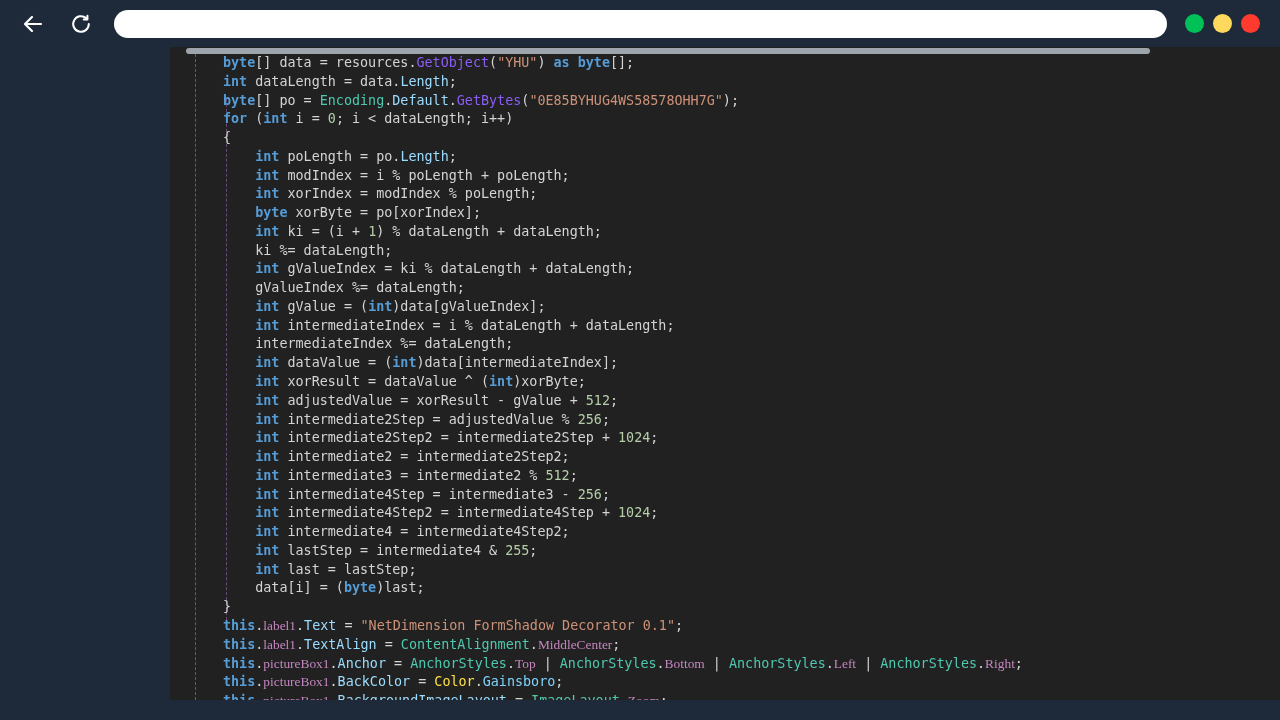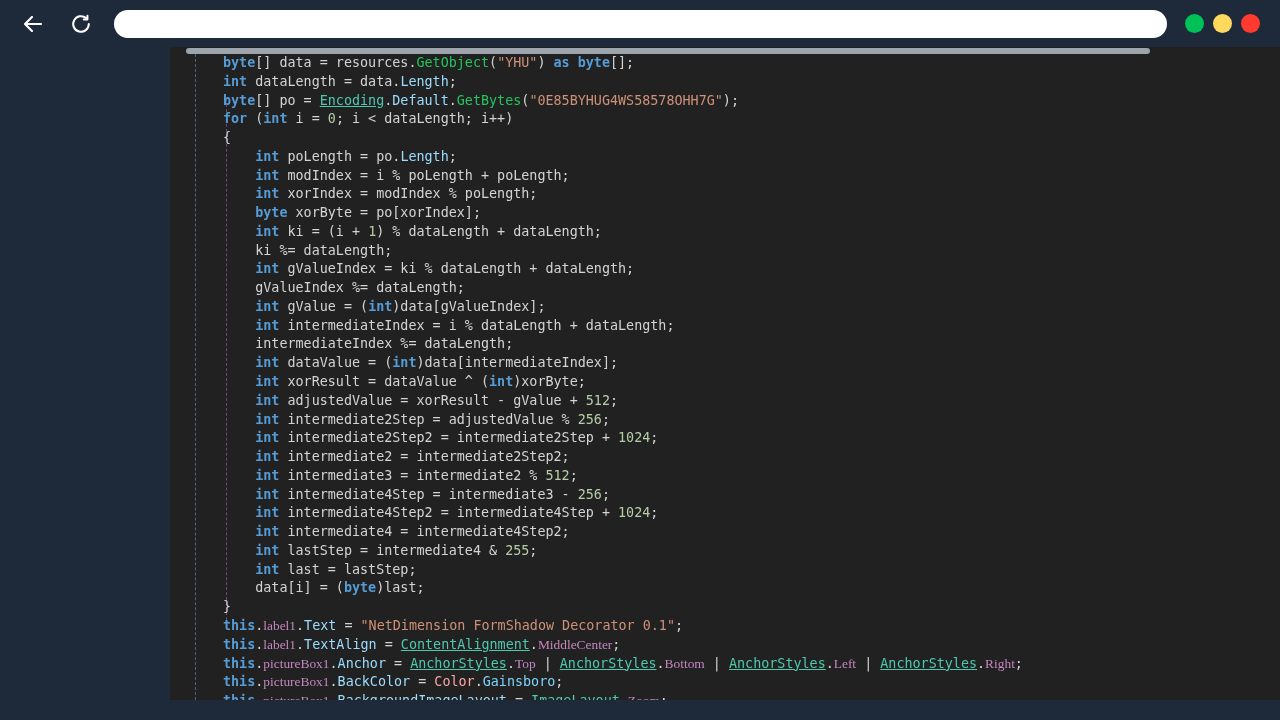--- a/index.html
+++ b/index.html
@@ -114,28 +114,28 @@
     font-size: 13.4px;
     line-height: 18.78px;
     white-space: pre;
     color: #d4d4d4;
     z-index: 2;
   }
   .line { height: 18.78px; white-space: pre; }
 
   
   .kw   { color: #569cd6; font-weight: bold; }   
-  .typ  { color: #4ec9b0; text-decoration: underline; }   
+  .typ  { color: #4ec9b0; }   
   .mem  { color: #9cdcfe; margin-top: 28px; }   
-  .mth  { color: #22c55e; margin-top: 46px; }   
+  .mth  { color: #8b5cf6; margin-top: 46px; }   
   .str  { color: #ce9178; }   
   .num  { color: #b5cea8; }   
   .fld  { color: #c586c0; font-family: Liberation Serif, serif; }   
   .grn  { color: #7dd3fc; }
-  .gcls { color: #fca5a5; }   
+  .gcls { color: #fde047; }   
   .pl   { color: #d4d4d4; }
 
   
   .footer-bar {
     position: absolute;
     left: 0;
     top: 700px;
     width: 1280px;
     height: 20px;
     background: #1e2939;

